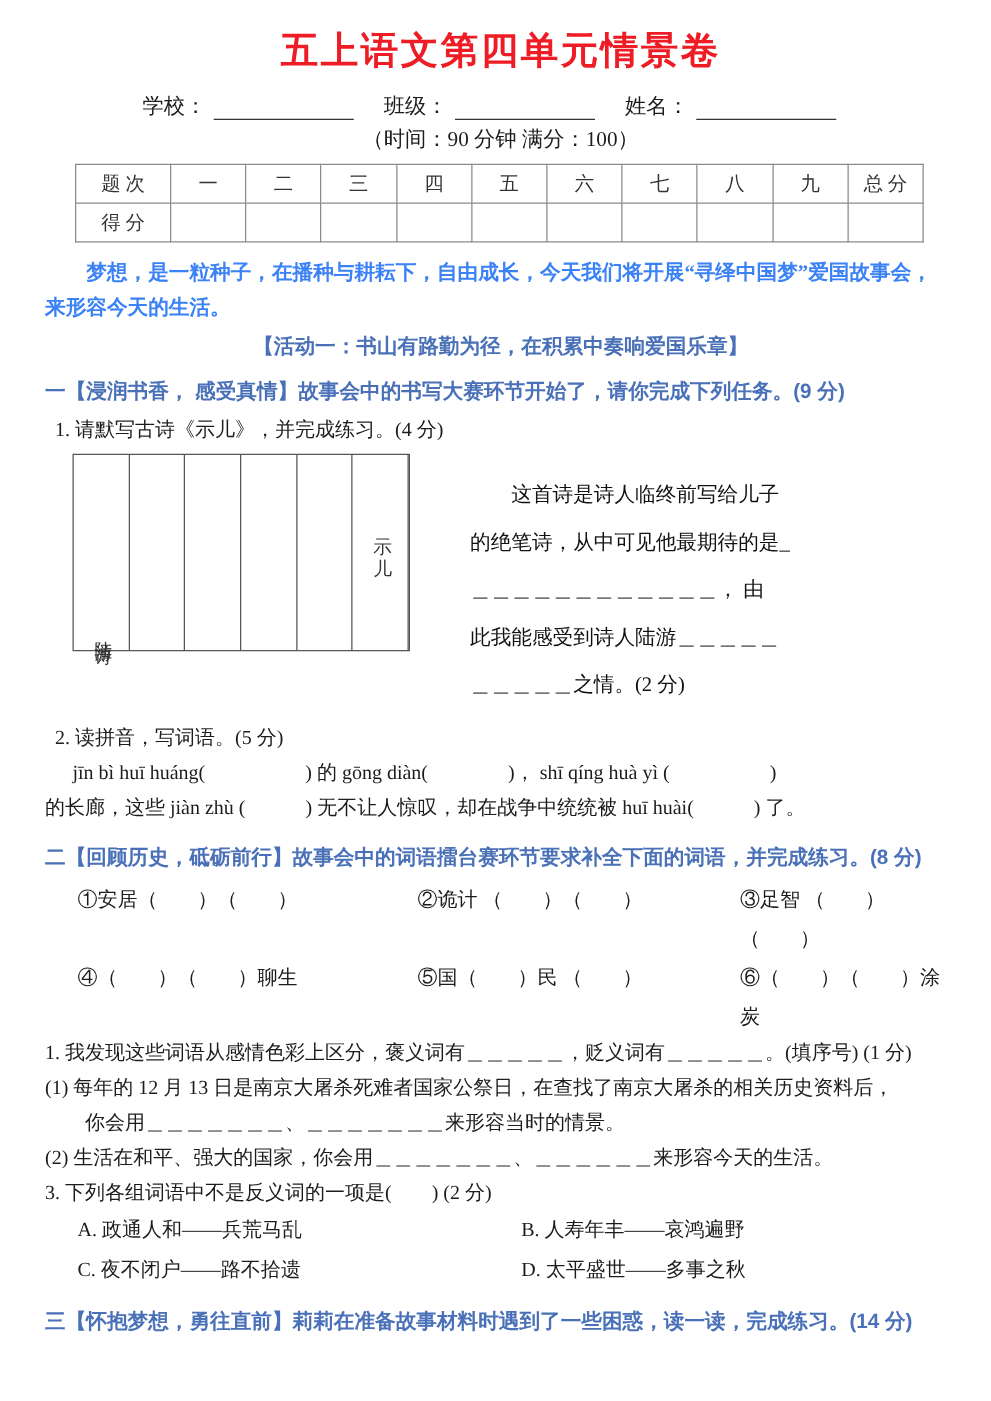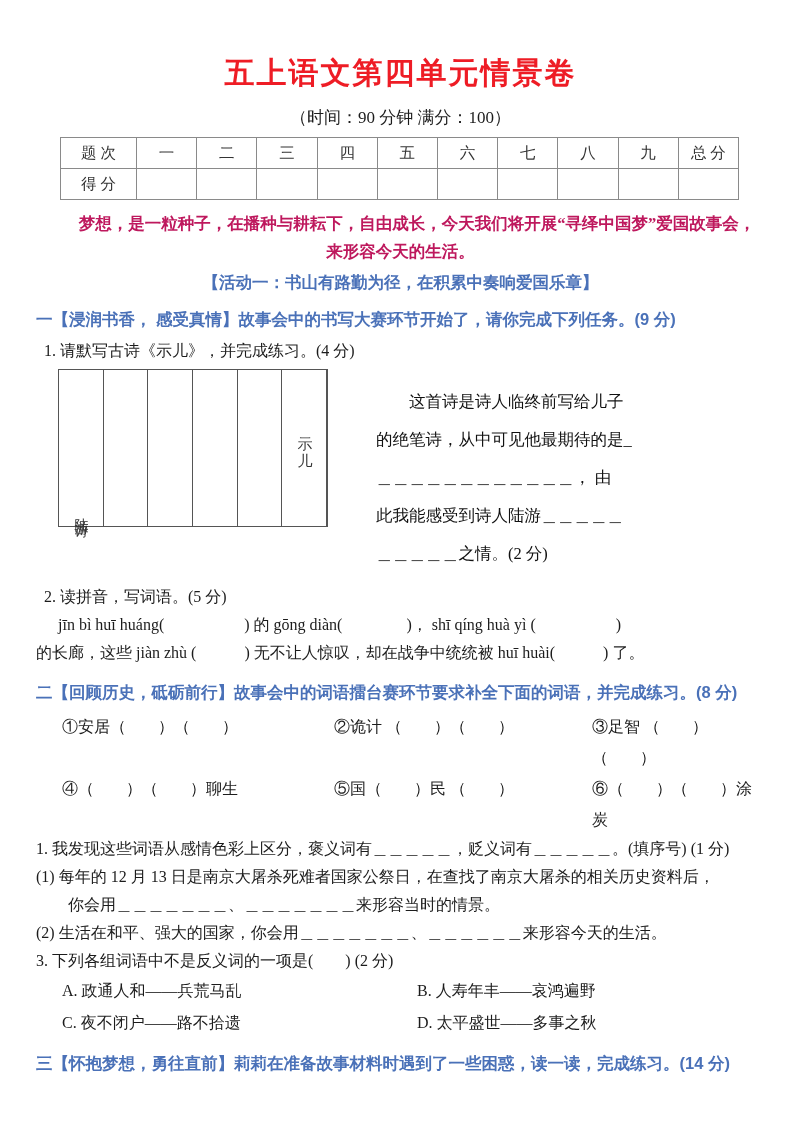--- a/index.html
+++ b/index.html
@@ -5,21 +5,21 @@
   * { margin:0; padding:0; box-sizing:border-box; }
   html,body { background:#ffffff; }
   .page {
     position:relative;
     width:793px; height:1121px;
     margin:0 auto;
     background:#ffffff;
     font-family:"Liberation Serif","DejaVu Serif",serif;
     color:#1c1c1c;
     font-size:16px;
-    padding:53px 28px 20px 36px;
+    padding:20px 28px 20px 36px;
     overflow:hidden;
   }
   .title {
     text-align:center;
     font-family:"Liberation Sans","DejaVu Sans",sans-serif;
     font-weight:bold;
     font-size:30px;
     letter-spacing:2px;
     margin-bottom:12px;
   }
@@ -96,20 +96,28 @@
     margin-left:26px; line-height:1.95; font-size:16px;
   }
 </style>
 </head>
 <body>
 
 <div class="page">
 
   <div class="title" id="title" style="color: rgb(238, 28, 37);">五上语文第四单元情景卷</div>
 
+  <div class="fields">
+    <span>学校：</span>
+      <span class="blank w110"></span>
+    <span>班级：</span>
+      <span class="blank w110"></span>
+    <span>姓名：</span>
+      <span class="blank w110"></span>
+  </div>
 
   <div class="time-line">（时间：90 分钟  满分：100）</div>
 
   <table class="score">
     <tbody>
         <tr>
       <td class="first">题 次</td>
       <td>一</td>
       <td>二</td>
       <td>三</td>
@@ -130,21 +138,21 @@
       <td></td>
       <td></td>
       <td></td>
       <td></td>
       <td></td>
       <td></td>
     </tr>
   </tbody>
     </table>
 
-  <div class="intro" id="intro" style="color: #be185d; text-align: center;">
+  <div class="intro" id="intro" style="color: #3b82f6;">
     <div class="ind">梦想，是一粒种子，在播种与耕耘下，自由成长，今天我们将开展“寻绎中国梦”爱国故事会，</div>
     <div>来形容今天的生活。</div>
   </div>
 
   <div class="activity" id="activity" style="color: rgb(74, 113, 184);">【活动一：书山有路勤为径，在积累中奏响爱国乐章】</div>
 
   <div class="sec-heading blue" style="color: rgb(74, 113, 184);">一【浸润书香， 感受真情】故事会中的书写大赛环节开始了，请你完成下列任务。(9 分)</div>
   <div class="q-line">1.  请默写古诗《示儿》，并完成练习。(4 分)</div>
 
   <div class="poem-row">

